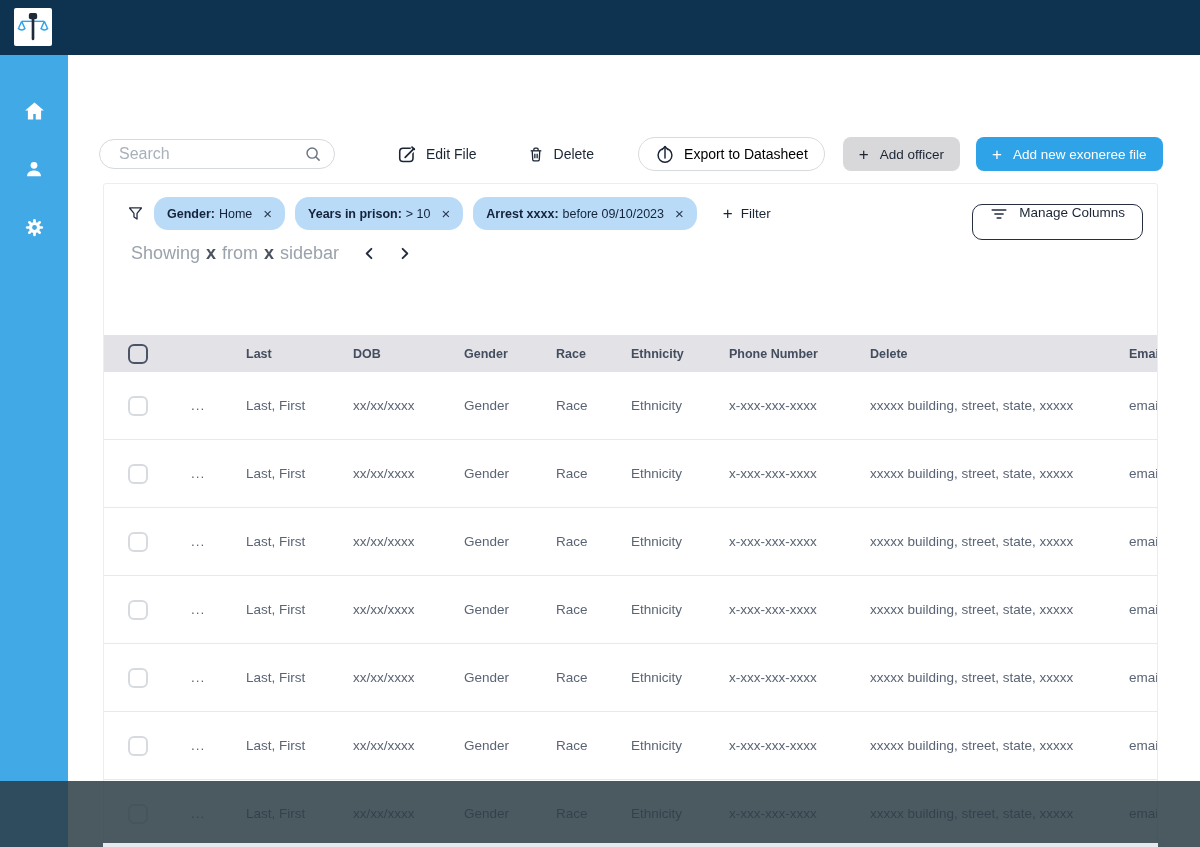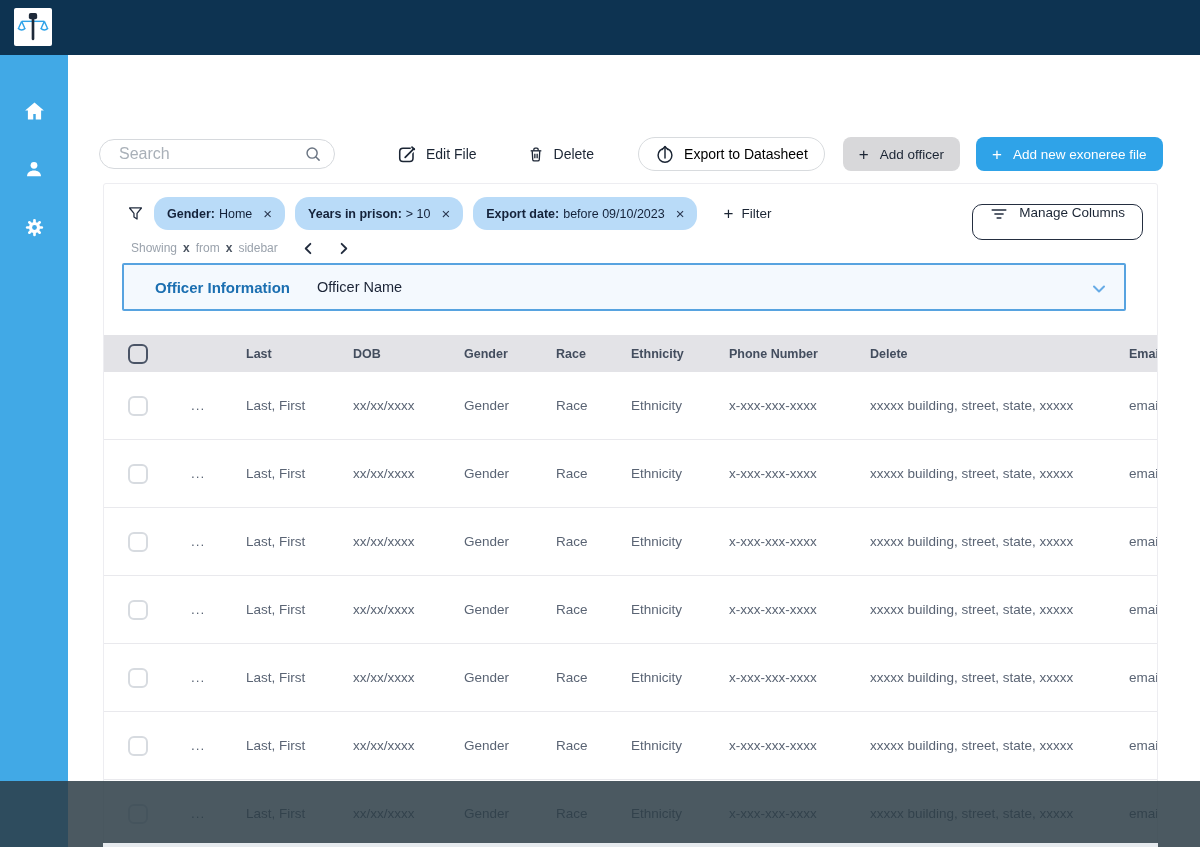--- a/index.html
+++ b/index.html
@@ -58,22 +58,22 @@
   .chip { height:33px; background:#b9dbf8; border-radius:14px; display:flex; align-items:center;
     padding:0 13px; font-size:12.5px; color:#14223a; gap:4px; cursor:pointer; }
   .chip b { font-weight:bold; }
   .chip .chip-x { margin-left:7px; font-size:15px; line-height:1; color:#2a3750; cursor:pointer; }
   .add-filter { display:flex; align-items:center; gap:8px; margin-left:10px; background:none; border:none;
     font-family:inherit; font-size:13.5px; color:#1b2534; cursor:pointer; }
   .manage-cols { position:absolute; right:14px; top:20px; height:36px; border:1.5px solid #242e40;
     border-radius:10px; background:#fff; padding:0 17px; display:flex; align-items:flex-start; gap:11px;
     font-family:inherit; font-size:13.5px; color:#1b2534; cursor:pointer; }
 
-  .results-row { position:absolute; left:25px; top:53px; height:18px; display:flex; align-items:flex-end;
-    font-size:12px; color:#9aa2ac; }
+  .results-row { position:absolute; left:25px; top:60px; height:18px; display:flex; align-items:center;
+    font-size:18px; color:#9aa2ac; }
   .results-row .x { font-weight:bold; color:#4a5360; margin:0 4px; }
   .results-row .w { margin:0 2px; }
   .pager-btn { background:none; border:none; padding:0; margin-left:22px; cursor:pointer;
     display:flex; align-items:center; }
 
   .group-bar { position:absolute; left:18px; top:79px; width:1004px; height:48px;
     border:2px solid #57a3e0; background:#f4f9fe; border-radius:2px;
     display:flex; align-items:center; padding-left:31px; cursor:pointer; }
   .group-cat { font-size:15px; font-weight:bold; color:#1b6fb1; }
   .group-field { font-size:14.5px; color:#1c2537; margin-left:27px; }
@@ -214,21 +214,21 @@
         <b>Gender:</b>
         <span>Home</span>
         <span class="chip-x">×</span>
       </div>
       <div class="chip">
         <b>Years in prison:</b>
         <span>&gt; 10</span>
         <span class="chip-x">×</span>
       </div>
       <div class="chip">
-        <b>Export date:</b>
+        <b>Arrest xxxx:</b>
         <span>before 09/10/2023</span>
         <span class="chip-x">×</span>
       </div>
 
       <button class="add-filter">
         <span class="plus">+</span>
         <span>Filter</span>
       </button>
     </div>
 
@@ -250,27 +250,20 @@
             <path d="M9 2 4 7l5 5"></path>
           </svg>
       </button>
       <button class="pager-btn">
         <svg width="13" height="13" viewBox="0 0 14 14" fill="none" stroke="#222c3e" stroke-width="2" stroke-linecap="round" stroke-linejoin="round">
             <path d="m5 2 5 5-5 5"></path>
           </svg>
       </button>
     </div>
 
-    <div class="group-bar">
-      <span class="group-cat">Officer Information</span>
-      <span class="group-field">Officer Name</span>
-      <svg class="group-chevron" width="16" height="16" viewBox="0 0 16 16" fill="none" stroke="#66abe6" stroke-width="2" stroke-linecap="round" stroke-linejoin="round">
-          <path d="m3 5.5 5 5 5-5"></path>
-        </svg>
-    </div>
 
     <div class="thead grid-cols">
       <div class="cell cb-cell">
           <span class="cb dark"></span>
         </div>
       <div class="cell"></div>
       <div class="cell">Last</div>
       <div class="cell">DOB</div>
       <div class="cell">Gender</div>
       <div class="cell">Race</div>

